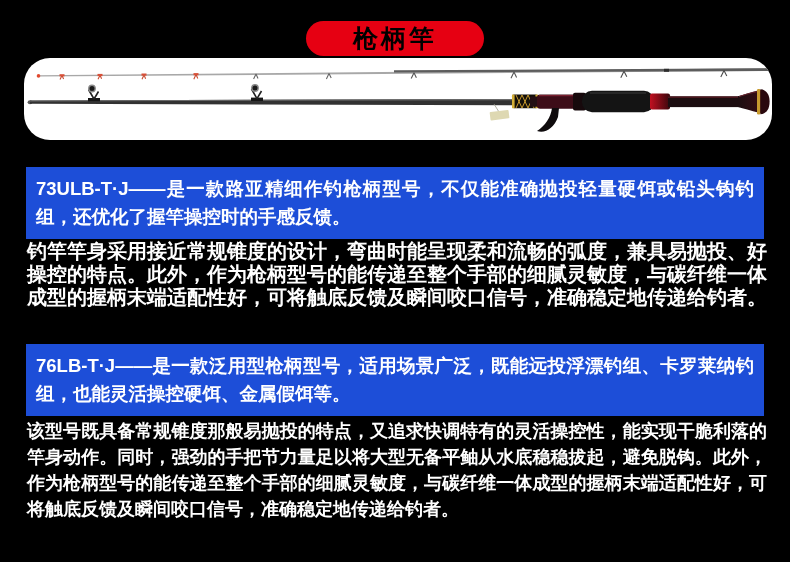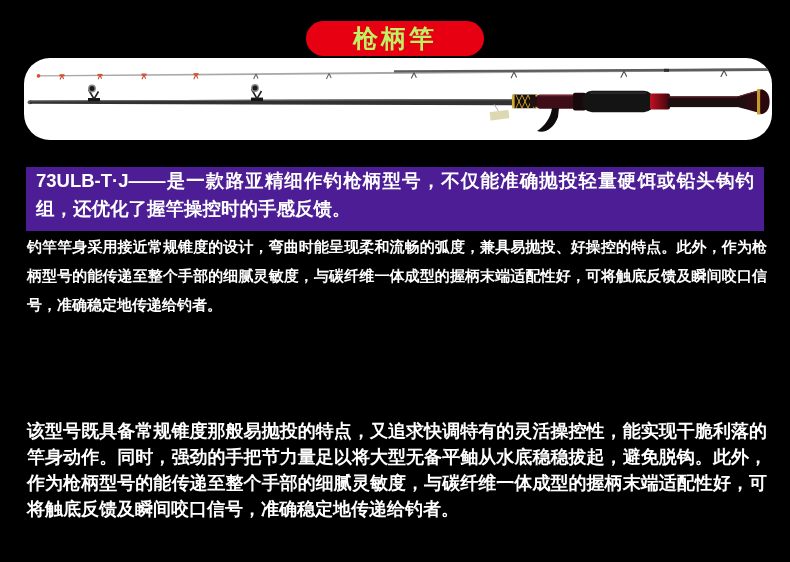--- a/index.html
+++ b/index.html
@@ -4,44 +4,44 @@
 <style>
   html,body{margin:0;padding:0;background:#000;}
   .stage{
     position:relative;width:790px;height:562px;background:#000000;
     font-family:"Liberation Sans", sans-serif;overflow:hidden;
   }
   
   .badge{
     position:absolute;top:21px;left:50%;transform:translateX(-50%);
     width:178px;height:35px;background:#e60012;border-radius:18px;
-    color:#bef264;font-weight:bold;font-size:25px;line-height:35px;
+    color:#000000;font-weight:bold;font-size:25px;line-height:35px;
     text-align:center;letter-spacing:3px;z-index:3;
   }
   
   .panel{
     position:absolute;left:24px;top:58px;width:748px;height:82px;
     background:#ffffff;border-radius:26px;z-index:1;overflow:hidden;
   }
   .panel svg{display:block;}
   
   .banner{
     position:absolute;left:26px;width:738px;box-sizing:border-box;
-    background:#4c1d95;color:#ffffff;font-weight:bold;
-    font-size:18.5px;line-height:28px;padding:0 10px;
+    background:#1d4ed8;color:#ffffff;font-weight:bold;
+    font-size:18.5px;line-height:28px;padding:8px 10px;
     text-align:justify;
   }
   .banner1{top:167px;min-height:64px;}
   .banner2{top:344px;min-height:63px;}
   
   .para{
     position:absolute;left:27px;width:740px;color:#ffffff;font-weight:bold;
     text-align:justify;
   }
-  .para1{top:232px;font-size:15px;line-height:29px;}
+  .para1{top:240px;font-size:20px;line-height:23px;}
   .para2{top:418px;font-size:18px;line-height:26px;}
 </style>
 </head>
 <body>
 
 <div class="stage">
 
   <div class="badge">
     <span>枪柄竿</span>
   </div>
@@ -127,18 +127,21 @@
   </div>
 
   <div class="banner banner1">
     <span>73ULB-T·J——是一款路亚精细作钓枪柄型号，不仅能准确抛投轻量硬饵或铅头钩钓组，还优化了握竿操控时的手感反馈。</span>
   </div>
 
   <div class="para para1">
     <span>钓竿竿身采用接近常规锥度的设计，弯曲时能呈现柔和流畅的弧度，兼具易抛投、好操控的特点。此外，作为枪柄型号的能传递至整个手部的细腻灵敏度，与碳纤维一体成型的握柄末端适配性好，可将触底反馈及瞬间咬口信号，准确稳定地传递给钓者。</span>
   </div>
 
+  <div class="banner banner2">
+    <span>76LB-T·J——是一款泛用型枪柄型号，适用场景广泛，既能远投浮漂钓组、卡罗莱纳钓组，也能灵活操控硬饵、金属假饵等。</span>
+  </div>
 
   <div class="para para2">
     <span>该型号既具备常规锥度那般易抛投的特点，又追求快调特有的灵活操控性，能实现干脆利落的竿身动作。同时，强劲的手把节力量足以将大型无备平鲉从水底稳稳拔起，避免脱钩。此外，作为枪柄型号的能传递至整个手部的细腻灵敏度，与碳纤维一体成型的握柄末端适配性好，可将触底反馈及瞬间咬口信号，准确稳定地传递给钓者。</span>
   </div>
 
 </div>
 
 </body></html>

